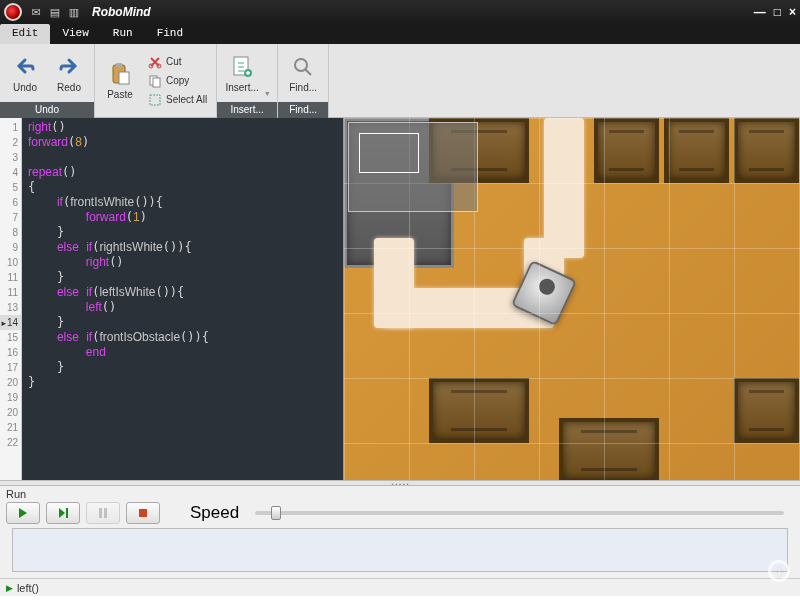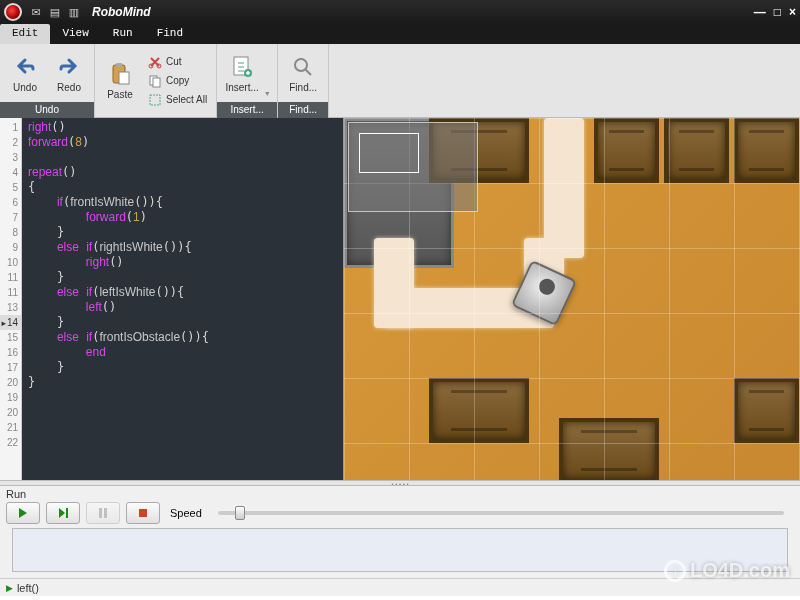--- a/index.html
+++ b/index.html
@@ -54,21 +54,21 @@
 .minimap { position: absolute; top: 4px; left: 4px; width: 130px; height: 90px; background: rgba(120,120,120,0.55); border: 1px solid rgba(255,255,255,0.6); }
 .minimap .mm-box { position: absolute; border: 1px solid #fff; }
 
 .splitter-h { height: 6px; background: #e5e5e5; border-top: 1px solid #bbb; border-bottom: 1px solid #bbb; text-align: center; font-size: 6px; color: #888; cursor: row-resize; }
 
 .runpanel { padding: 2px 6px; background: #f0f0f0; font-size: 11px; }
 .runpanel .label { color: #333; margin-bottom: 2px; }
 .runctrl { display: flex; align-items: center; gap: 6px; }
 .runctrl .btn { width: 34px; height: 22px; background: linear-gradient(#fcfcfc, #e0e0e0); border: 1px solid #aaa; border-radius: 3px; display: flex; align-items: center; justify-content: center; cursor: pointer; }
 .runctrl .btn.disabled { opacity: 0.45; cursor: default; }
-.runctrl .speed-lbl { font-size: 11px; margin-left: 4px; }
+.runctrl .speed-lbl { font-size: 17px; margin-left: 24px; }
 .runctrl .slider { flex: 1; height: 4px; background: #ccc; border-radius: 2px; position: relative; margin: 0 10px; cursor: pointer; }
 .runctrl .slider .thumb { position: absolute; left: 3%; top: -5px; width: 10px; height: 14px; background: linear-gradient(#fff,#ccc); border: 1px solid #888; border-radius: 2px; }
 
 .output { margin: 4px 6px; height: 44px; background: #e8ecf5; border: 1px solid #bbb; }
 
 .status { height: 18px; border-top: 1px solid #ccc; display: flex; align-items: center; padding: 0 6px; font-size: 11px; color: #333; background: #f0f0f0; gap: 4px; }
 .status .tri { color: #1a8a1a; font-size: 9px; }
 
 .watermark { position: absolute; right: 10px; bottom: 18px; font-size: 20px; font-weight: bold; color: rgba(255,255,255,0.7); text-shadow: 0 0 4px rgba(0,0,0,0.3); pointer-events: none; display: flex; align-items: center; gap: 4px; }
 .watermark .circ { width: 22px; height: 22px; border: 3px solid rgba(255,255,255,0.7); border-radius: 50%; display: inline-flex; align-items: center; justify-content: center; font-size: 12px; }
@@ -307,14 +307,13 @@
   <div class="output"></div>
 </div>
 
 <div class="status">
   <span class="tri">▶</span>
   <span>left()</span>
 </div>
 
 <div class="watermark">
   <span class="circ">↓</span>
-  <span>LO4D.com</span>
 </div>
 
 </body></html>

